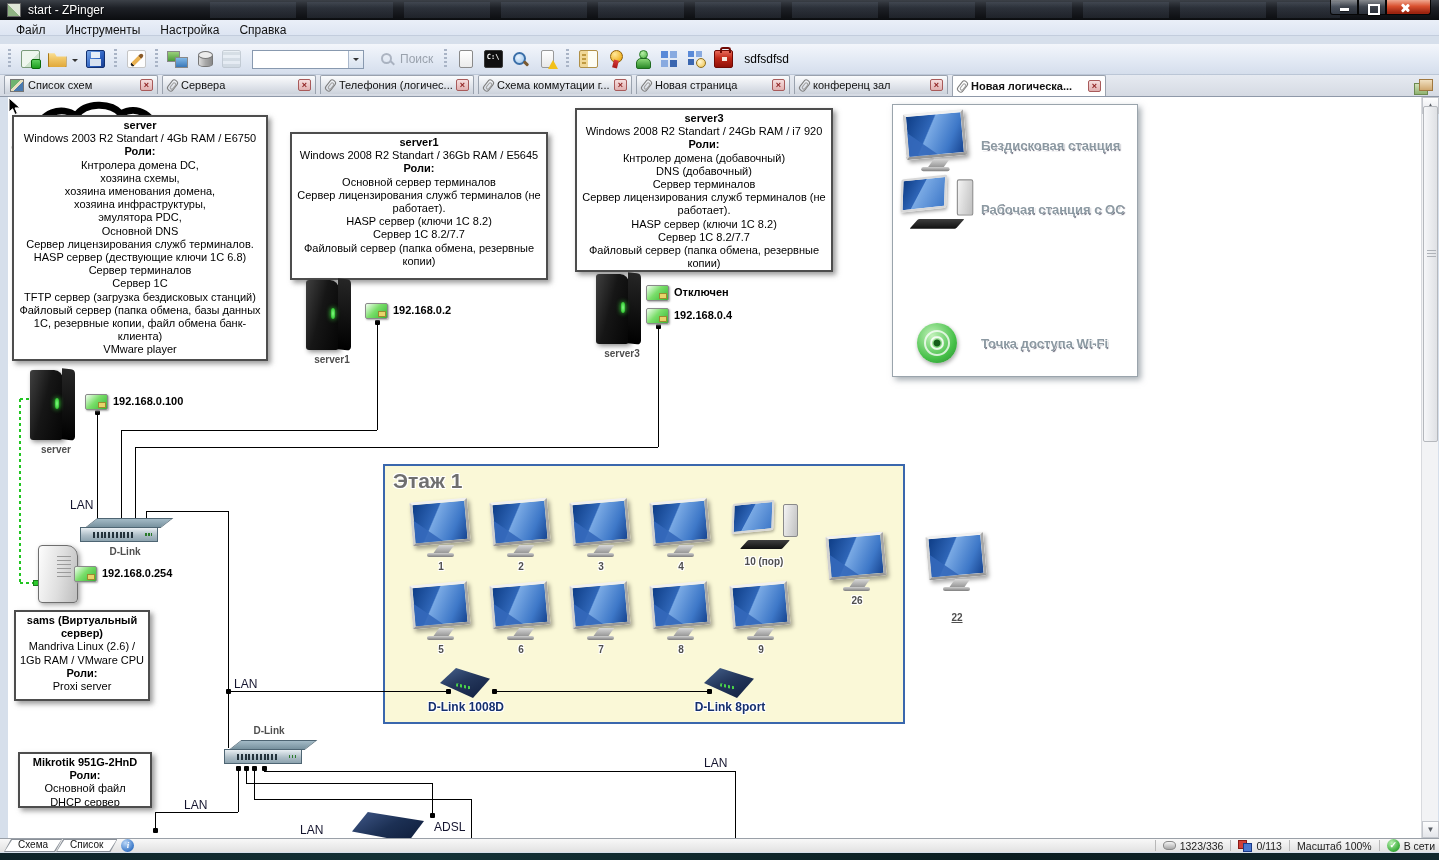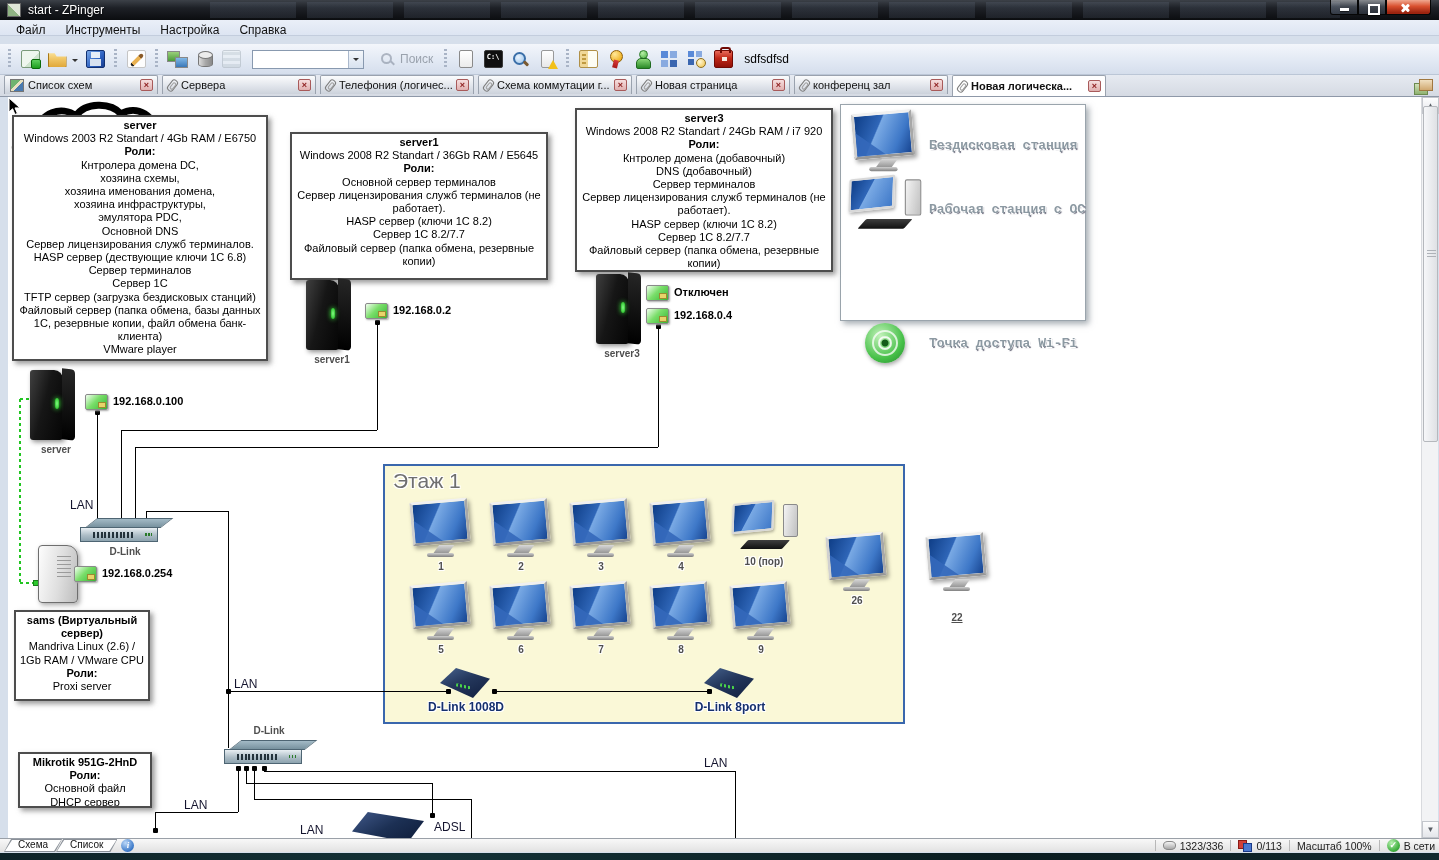--- a/index.html
+++ b/index.html
@@ -201,21 +201,21 @@
     background:linear-gradient(100deg,#f4f4f4,#c0c0c0)}
   .ws .kb{position:absolute;left:16px;top:38px;width:42px;height:9px;border-radius:1px;
     background:linear-gradient(#3f3f3f,#101010);transform:skewX(-42deg)}
   .wifi{position:relative;width:40px;height:40px;border-radius:50%;box-shadow:1px 2px 4px rgba(0,0,0,.35);
     background:radial-gradient(circle at 38% 32%,#c2f2ba,#46c048 62%,#27882e)}
   .wifi::before{content:"";position:absolute;inset:7px;border-radius:50%;border:2px solid rgba(255,255,255,.75)}
   .wifi::after{content:"";position:absolute;inset:13px;border-radius:50%;border:2px solid rgba(255,255,255,.85);
     background:radial-gradient(circle,#145c1a 0 3px,rgba(0,0,0,0) 4px)}
 
   #floorbox{position:absolute;border:2px solid #3a67ad;background:#faf8d7}
-  #floorlbl{position:absolute;left:8px;top:3px;font-size:21px;font-weight:normal;color:#6f6f6f;
+  #floorlbl{position:absolute;left:8px;top:3px;font-size:21px;font-weight:bold;color:#6f6f6f;
     text-shadow:-1px -1px 0 #fff,1px -1px 0 #fff,-1px 1px 0 #fff,1px 1px 0 #fff}
   #legend{position:absolute;background:#fff;border:1px solid #9aa4ac;box-shadow:3px 3px 6px rgba(120,130,140,.65)}
   .lrow{position:absolute;left:0;width:100%;display:flex;align-items:center}
   .lico{width:88px;display:flex;justify-content:center;flex:0 0 auto}
   .llbl{font-size:13px;font-weight:bold;color:#8c99a2;white-space:nowrap;
     text-shadow:-1px -1px 0 #fff,1px -1px 0 #fff,-1px 1px 0 #fff,1px 1px 1px #667}
   #cloud{position:absolute}
   #cloud text{font-family:"Liberation Sans",sans-serif;font-weight:bold;font-size:25px}
   #cursor{position:absolute;pointer-events:none;z-index:50}
 
@@ -373,21 +373,21 @@
         </div>
       </div>
     <span id="tablist-ic"></span>
   </div>
 
   <div id="workarea">
     <div id="canvas">
       <div id="floorbox" style="left: 375px; top: 367px; width: 522px; height: 260px;">
         <span id="floorlbl">Этаж 1</span>
       </div>
-      <div id="legend" style="left: 832px; top: 7px; width: 246px; height: 217px; font-family: Liberation Mono, monospace;">
+      <div id="legend" style="left: 884px; top: 7px; width: 246px; height: 273px;">
           <div class="lrow" style="top: 6px; height: 68px;">
             <div class="lico">
               <div class="mon" style="transform: scale(1.05);">
                 <div class="s"></div>
                 <div class="st"></div>
                 <div class="sb"></div>
               </div>
             </div>
             <div class="llbl">Бездисковая станция</div>
           </div>

